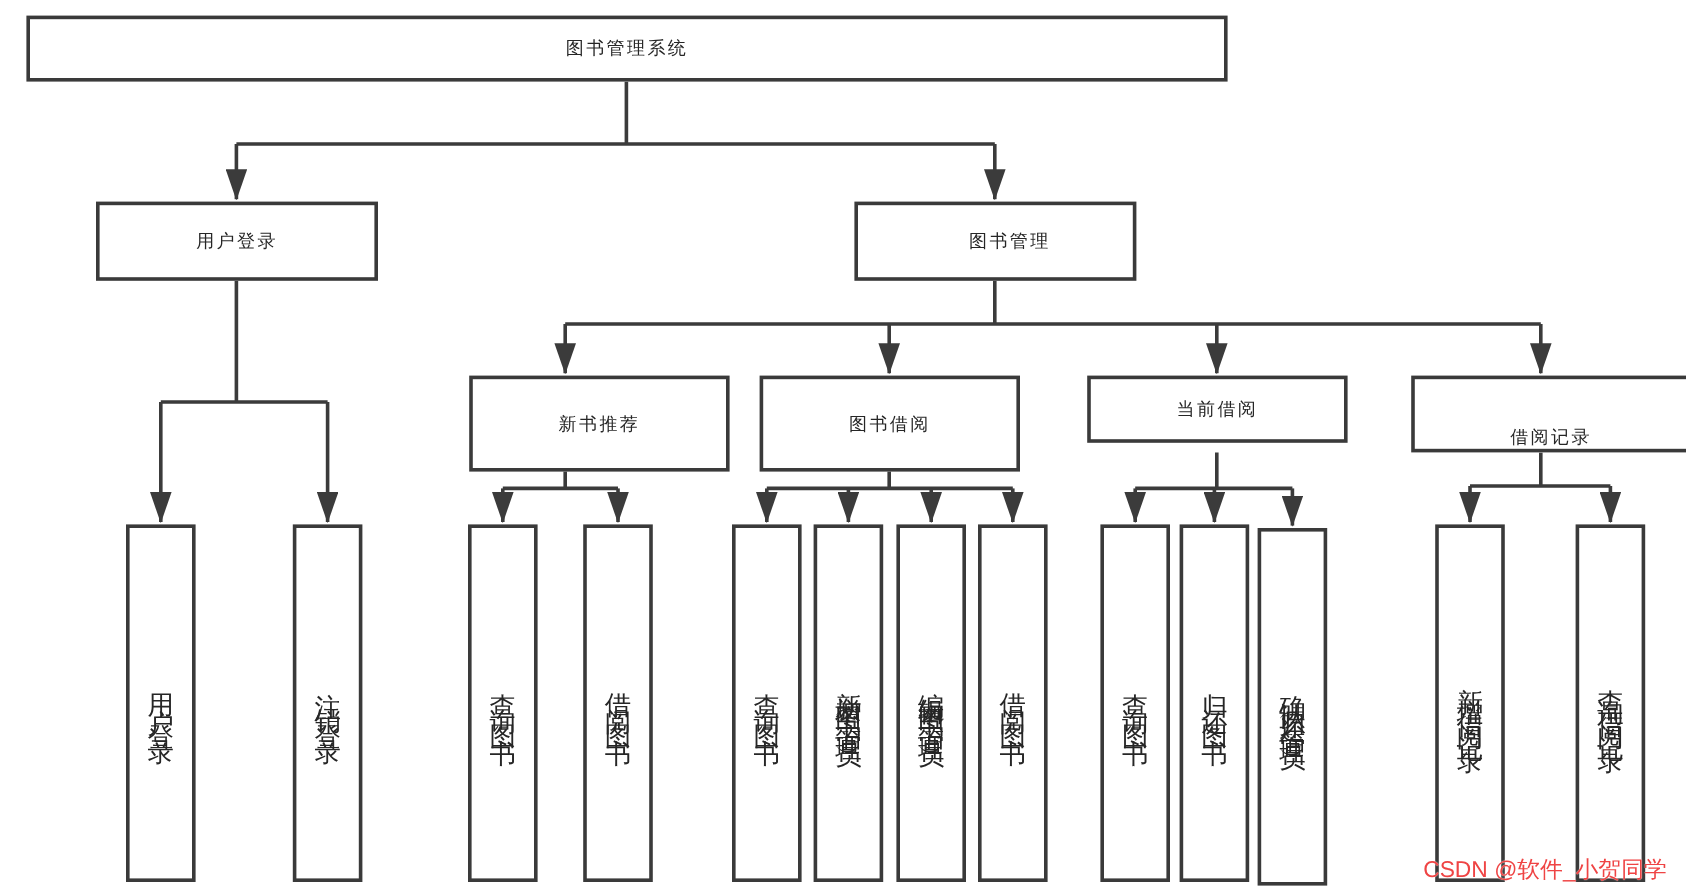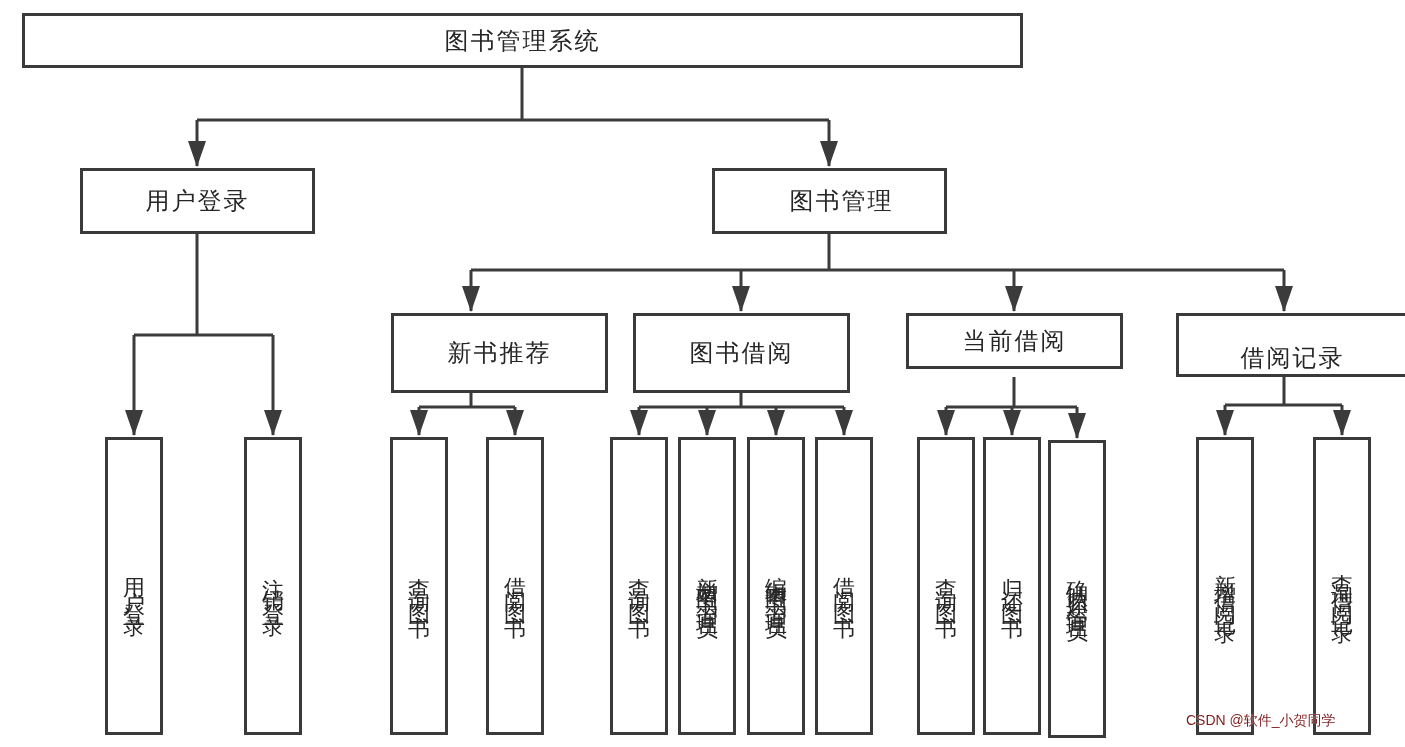--- a/index.html
+++ b/index.html
@@ -24,21 +24,21 @@
     position: absolute;
     box-sizing: border-box;
     border: 3px solid #3a3a3a;
     background: #ffffff;
     display: flex;
     align-items: center;
     justify-content: center;
     color: #262626;
   }
   .h-node {
-    font-size: 24px;
+    font-size: 15px;
     letter-spacing: 2px;
     white-space: nowrap;
   }
   .leaf {
     width: 58px;
     height: 298px;
   }
   .v-label {
     writing-mode: vertical-rl;
     text-orientation: mixed;
@@ -50,22 +50,22 @@
   .leaf.med .v-label {
     letter-spacing: 10px;
   }
   .leaf.long .v-label {
     letter-spacing: 6px;
   }
   .watermark {
     position: absolute;
     left: 1186px;
     top: 712px;
-    font-size: 14px;
-    color: #7f1d1d;
+    font-size: 19px;
+    color: #ef4444;
     white-space: nowrap;
     z-index: 5;
     text-shadow: 0 0 1px #ffffff;
   }
 </style>
 </head>
 <body>
 
 <div id="canvas">
 

